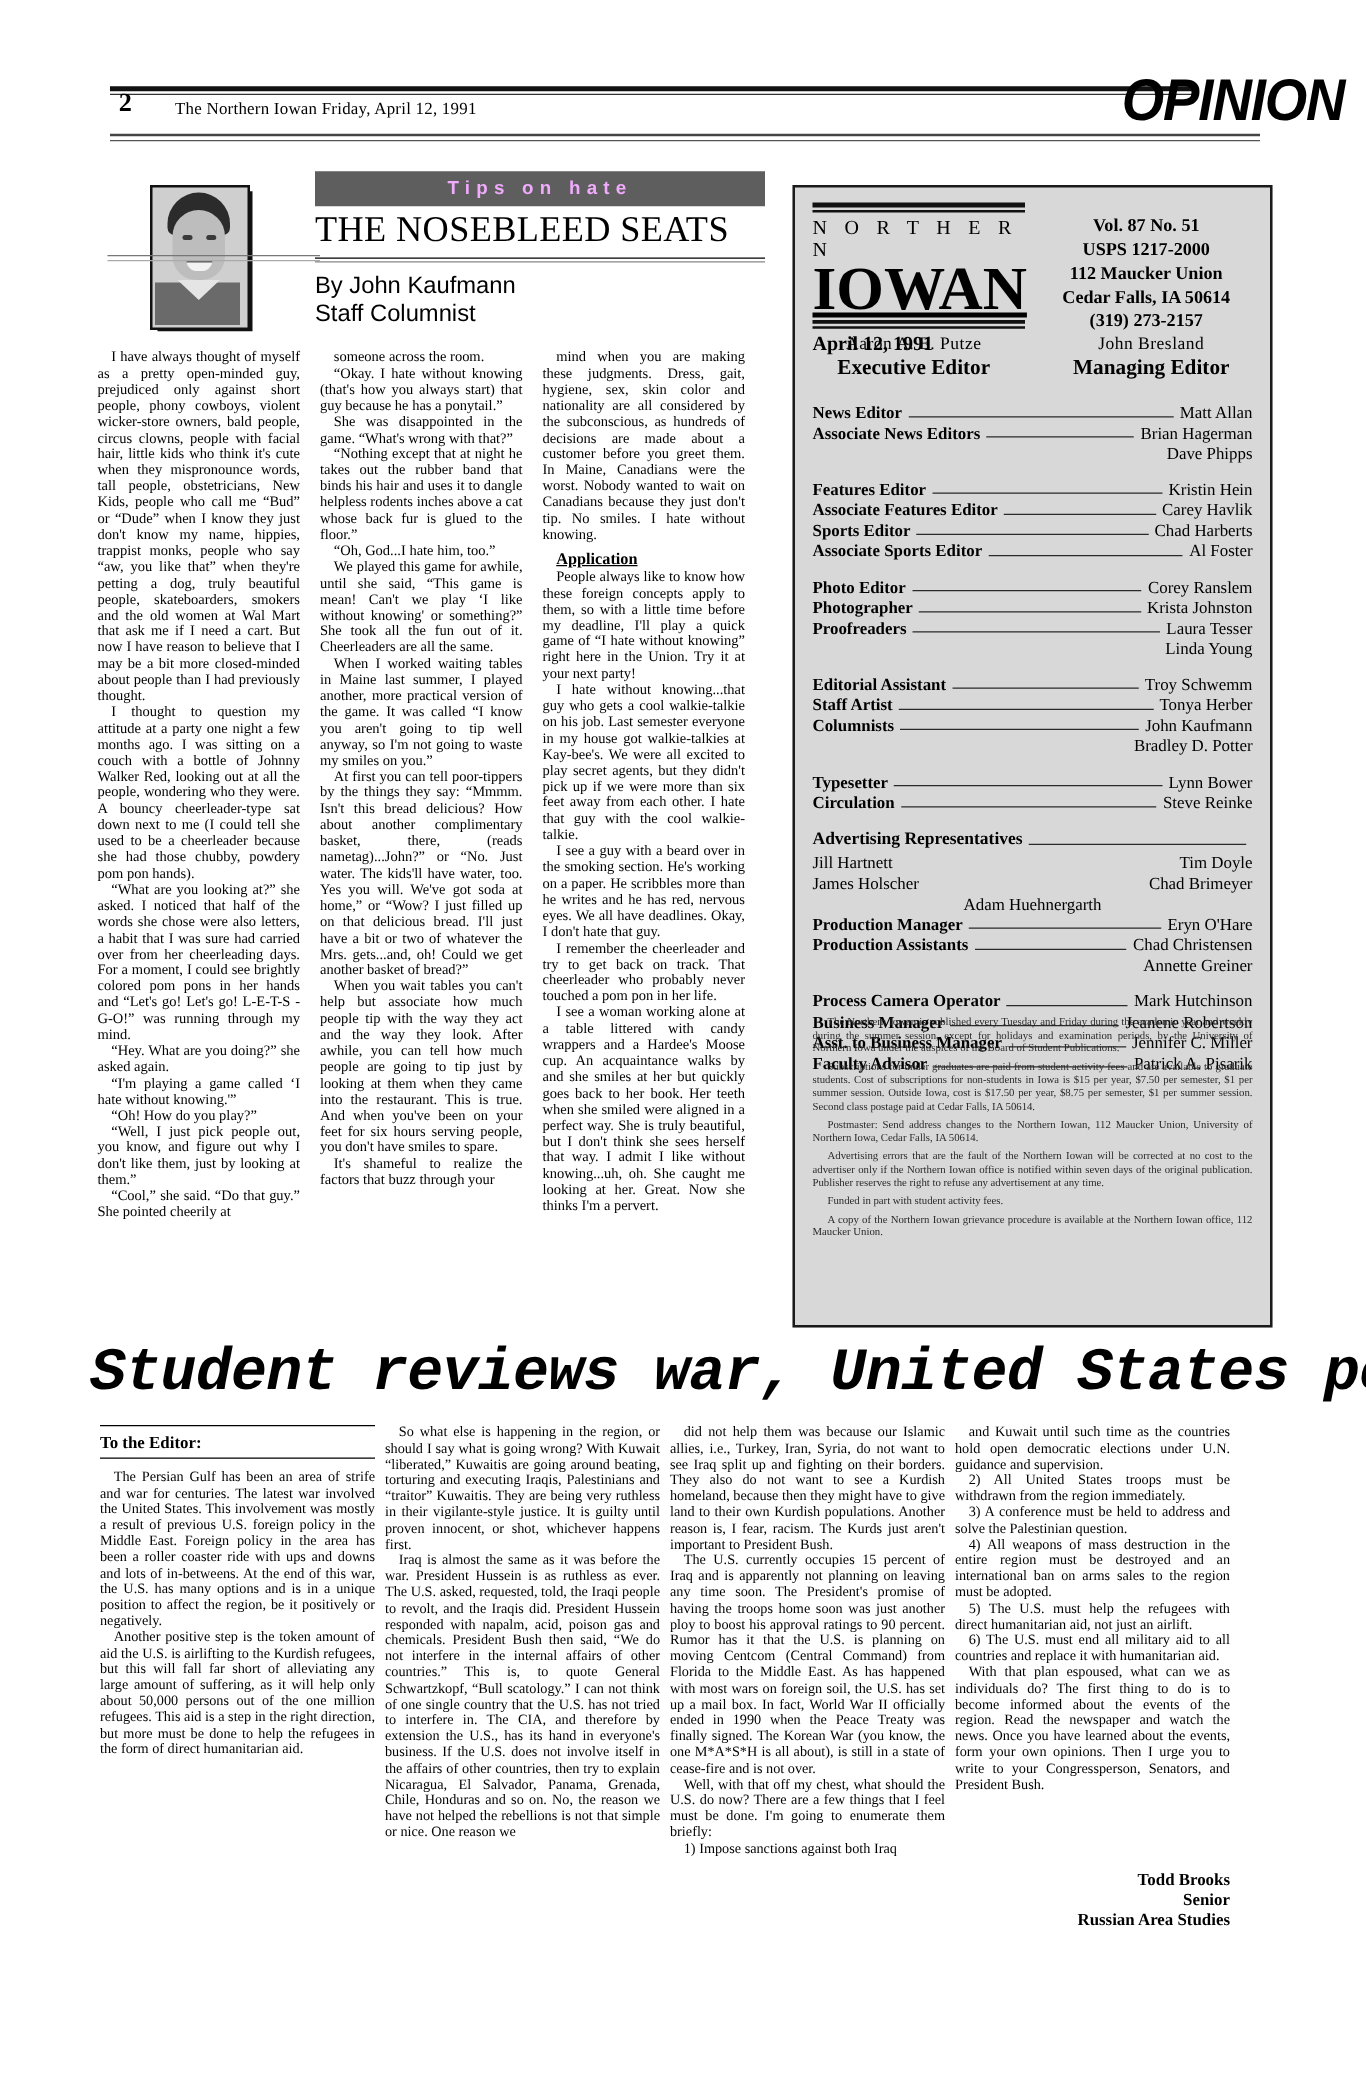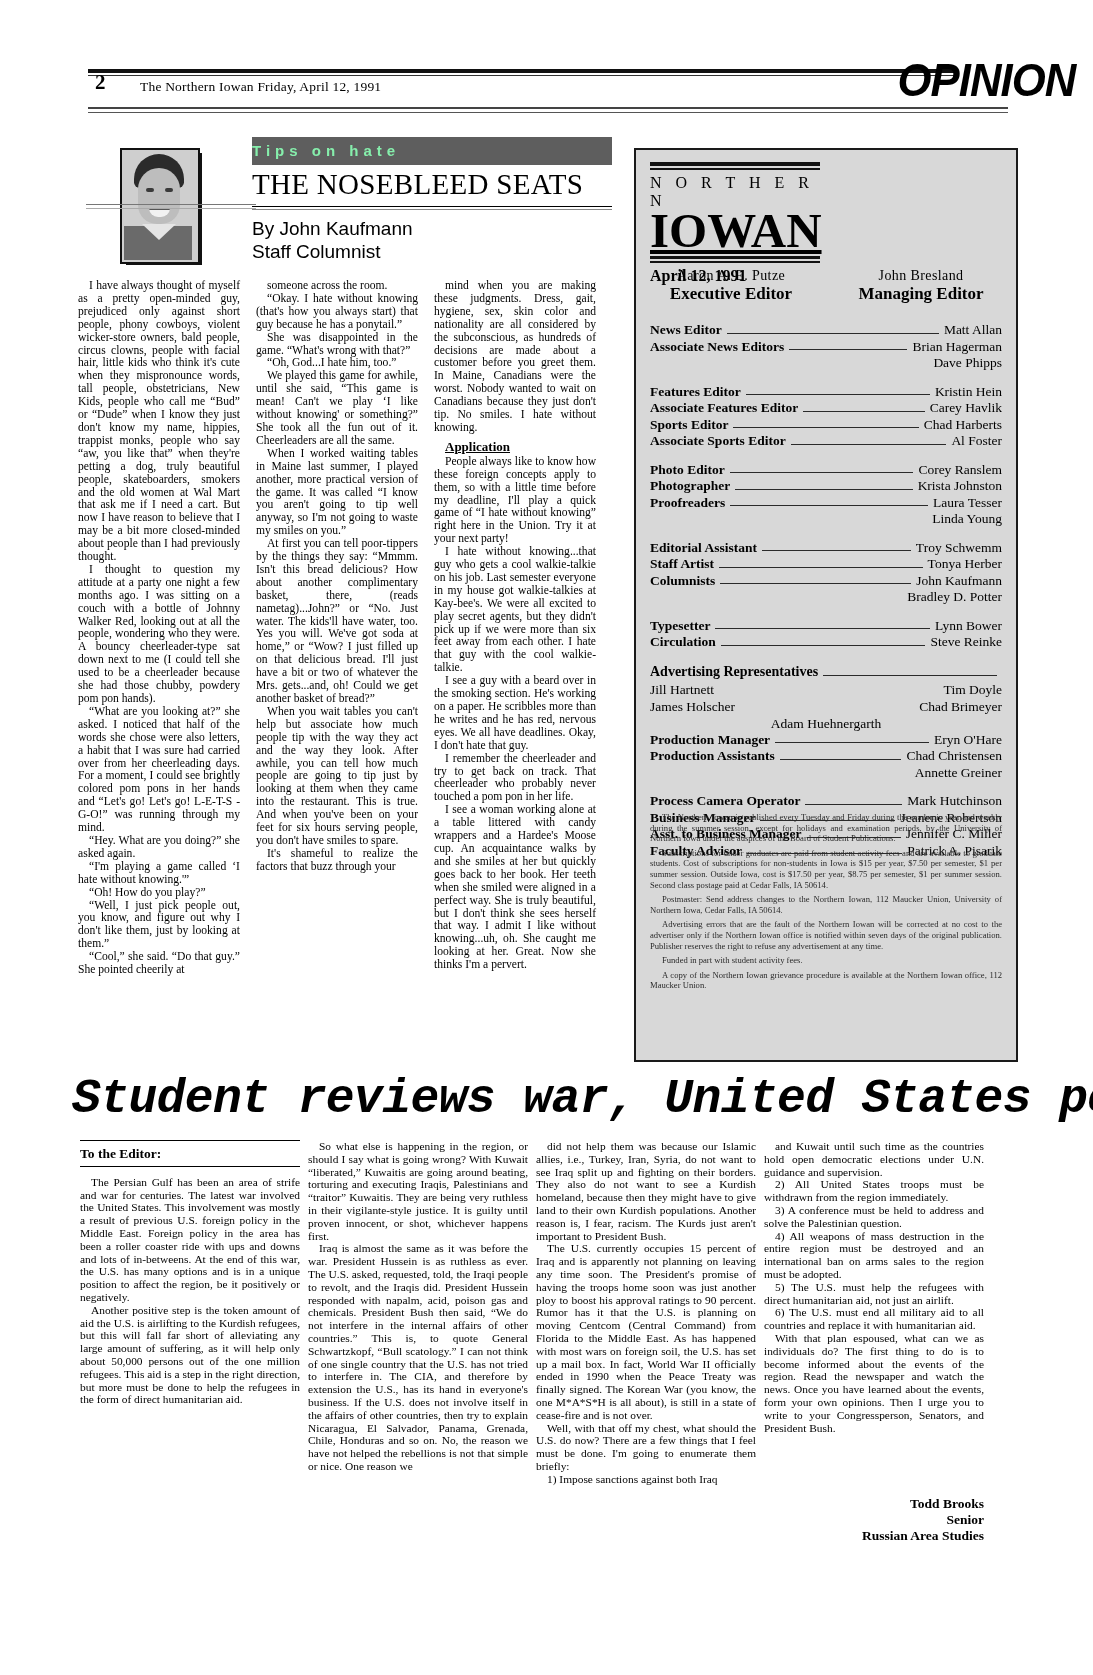--- a/index.html
+++ b/index.html
@@ -22,21 +22,21 @@
     font-family:"Liberation Serif",serif;letter-spacing:0;}
   .folio-text{position:absolute;left:140px;top:79px;font-size:13.5px;
     font-family:"Liberation Serif",serif;letter-spacing:.2px;}
   .section-title{position:absolute;right:18px;top:52px;font-size:47px;font-weight:bold;
     font-style:italic;font-family:"Liberation Sans",sans-serif;letter-spacing:-1px;
     transform:scaleX(.93);transform-origin:right center;}
 
   
   .kicker{position:absolute;left:252px;top:137px;width:360px;height:28px;
     background:#5e5e5e;}
-  .kicker span{display:block;text-align:left;color:#86efac;font-size:15px;
+  .kicker span{display:block;text-align:center;color:#f0abfc;font-size:15px;
     font-family:"Liberation Sans",sans-serif;font-weight:bold;letter-spacing:5px;
     line-height:28px;}
   .colhead{position:absolute;left:252px;top:168px;font-size:29px;
     font-family:"Liberation Serif",serif;letter-spacing:.3px;text-align:center;}
   .colhead-rule{position:absolute;left:252px;top:206px;width:360px;height:1px;background:#000;}
   .colhead-rule2{position:absolute;left:252px;top:209px;width:360px;height:1px;background:#888;}
   .byline{position:absolute;left:252px;top:217px;font-size:19px;
     font-family:"Liberation Sans",sans-serif;line-height:23px;}
 
   
@@ -168,20 +168,21 @@
         <p>“Hey. What are you doing?” she asked again.</p>
         <p>“I'm playing a game called ‘I hate without knowing.'”</p>
         <p>“Oh! How do you play?”</p>
         <p>“Well, I just pick people out, you know, and figure out why I don't like them, just by looking at them.”</p>
         <p>“Cool,” she said. “Do that guy.” She pointed cheerily at</p>
       </div>
     <div class="acol" id="acol2">
         <p>someone across the room.</p>
         <p>“Okay. I hate without knowing (that's how you always start) that guy because he has a ponytail.”</p>
         <p>She was disappointed in the game. “What's wrong with that?”</p>
+        <p>“Nothing except that at night he takes out the rubber band that binds his hair and uses it to dangle helpless rodents inches above a cat whose back fur is glued to the floor.”</p>
         <p>“Oh, God...I hate him, too.”</p>
         <p>We played this game for awhile, until she said, “This game is mean! Can't we play ‘I like without knowing' or something?” She took all the fun out of it. Cheerleaders are all the same.</p>
         <p>When I worked waiting tables in Maine last summer, I played another, more practical version of the game. It was called “I know you aren't going to tip well anyway, so I'm not going to waste my smiles on you.”</p>
         <p>At first you can tell poor-tippers by the things they say: “Mmmm. Isn't this bread delicious? How about another complimentary basket, there, (reads nametag)...John?” or “No. Just water. The kids'll have water, too. Yes you will. We've got soda at home,” or “Wow? I just filled up on that delicious bread. I'll just have a bit or two of whatever the Mrs. gets...and, oh! Could we get another basket of bread?”</p>
         <p>When you wait tables you can't help but associate how much people tip with the way they act and the way they look. After awhile, you can tell how much people are going to tip just by looking at them when they came into the restaurant. This is true. And when you've been on your feet for six hours serving people, you don't have smiles to spare.</p>
         <p>It's shameful to realize the factors that buzz through your</p>
       </div>
     <div class="acol" id="acol3">
         <p>mind when you are making these judgments. Dress, gait, hygiene, sex, skin color and nationality are all considered by the subconscious, as hundreds of decisions are made about a customer before you greet them. In Maine, Canadians were the worst. Nobody wanted to wait on Canadians because they just don't tip. No smiles. I hate without knowing.</p>
         <div class="subhead">Application</div>
@@ -197,20 +198,27 @@
   <div class="masthead">
     <div class="ni-block">
       <div class="ni-rule-a"></div>
         <div class="ni-rule-b"></div>
       <div class="ni-northern">N O R T H E R N</div>
       <div class="ni-iowan">IOWAN</div>
       <div class="ni-rule-c"></div>
         <div class="ni-rule-d"></div>
       <div class="ni-date">April 12, 1991</div>
     </div>
+    <div class="mast-info" id="mast-info">
+        <div>Vol. 87  No. 51</div>
+        <div>USPS 1217-2000</div>
+        <div>112 Maucker Union</div>
+        <div>Cedar Falls, IA  50614</div>
+        <div>(319) 273-2157</div>
+      </div>
 
     <div class="editors">
       <div class="editor-cell">
         <div class="editor-name">Aaron A. E. Putze</div>
         <div class="editor-title">Executive Editor</div>
       </div>
       <div class="editor-cell">
         <div class="editor-name">John  Bresland</div>
         <div class="editor-title">Managing Editor</div>
       </div>

